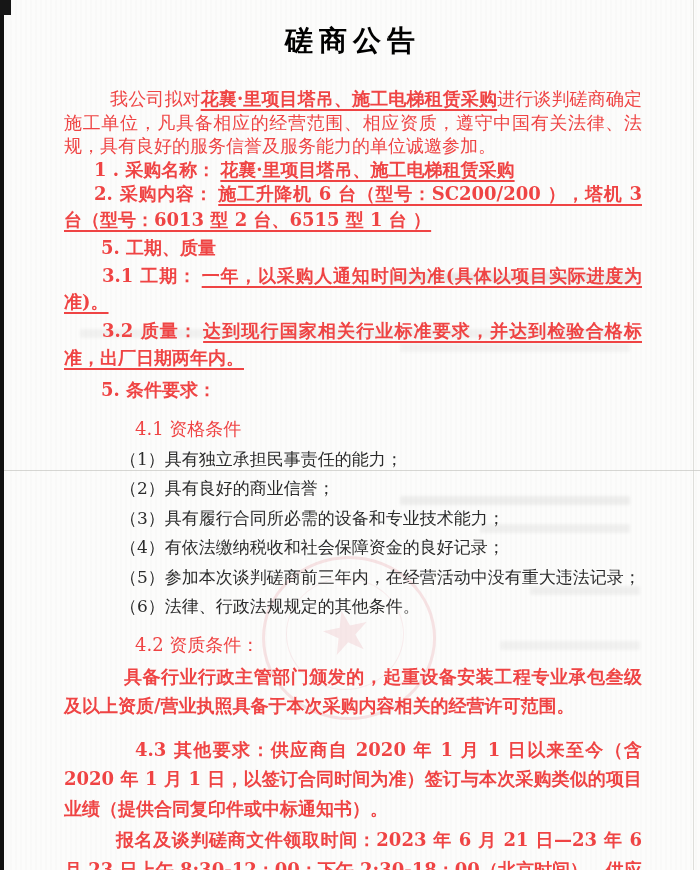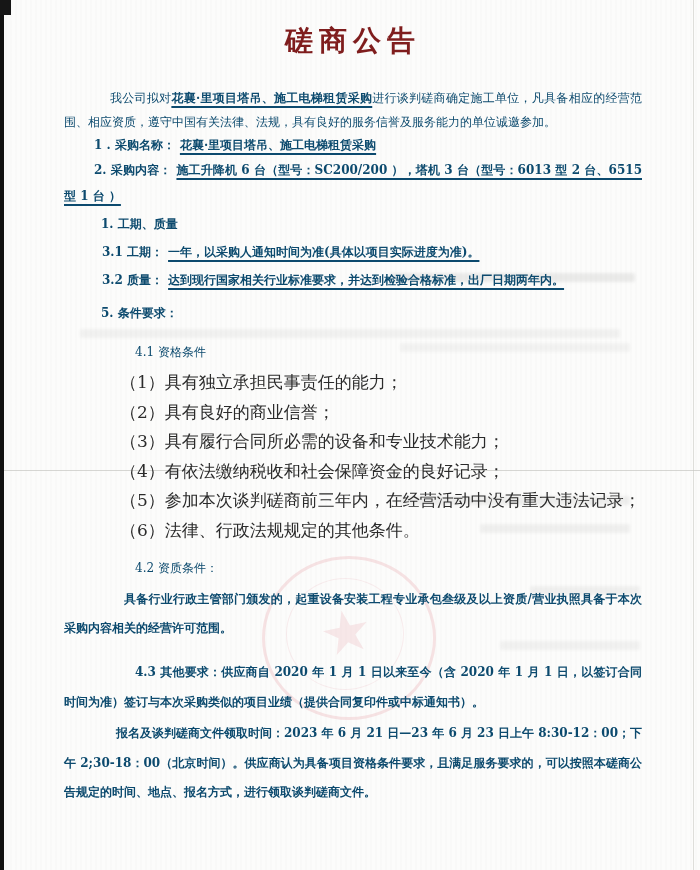--- a/index.html
+++ b/index.html
@@ -7,23 +7,23 @@
     width:700px;height:870px;overflow:hidden;position:relative;
     background:#fcfcfb;
     background-image:repeating-linear-gradient(90deg, rgba(0,0,0,0.012) 0 2px, rgba(0,0,0,0) 2px 5px);
     font-family:"DejaVu Serif","Liberation Serif",serif;
     color:#2b2b2b;
     -webkit-font-smoothing:antialiased;
   }
   .content{position:relative;z-index:2;padding:0 58px 0 64px;}
   h1.doc-title{
     margin:22px 0 0 0;text-align:center;
-    font-size:28px;font-weight:bold;letter-spacing:6px;color:#7f1d1d;
+    font-size:28px;font-weight:bold;letter-spacing:6px;color:#000000;
   }
-  p{margin:0;font-size:12px;text-align:justify;color:#0c4a6e;}
+  p{margin:0;font-size:18px;text-align:justify;color:#ef4444;}
   .b{font-weight:bold;}
   .u{text-decoration:underline;text-underline-offset:4px;text-decoration-thickness:1.5px;}
   .gap{margin-left:5px;}
   .intro{margin-top:27px;line-height:23.5px;text-indent:46px;}
   .it1{line-height:23px;text-indent:30px;}
   .it2{line-height:26px;text-indent:30px;}
   .h3{line-height:24px;text-indent:37px;margin-top:3px;font-weight:bold;}
   .s31{line-height:26px;text-indent:38px;margin-top:3px;}
   .s32{line-height:27px;text-indent:38px;margin-top:2px;}
   .h4{line-height:24px;text-indent:37px;margin-top:7px;font-weight:bold;}
@@ -76,21 +76,21 @@
 <div class="content">
 
   <h1 class="doc-title">磋商公告</h1>
 
   <p class="intro"><span>我公司拟对</span><span class="u b">花襄·里项目塔吊、施工电梯租赁采购</span><span>进行谈判磋商确定施工单位，凡具备相应的经营范围、相应资质，遵守中国有关法律、法规，具有良好的服务信誉及服务能力的单位诚邀参加。</span></p>
 
   <p class="it1"><span class="b">1 . 采购名称：</span><span class="u b gap">花襄·里项目塔吊、施工电梯租赁采购</span></p>
 
   <p class="it2"><span class="b">2. 采购内容：</span><span class="u b gap">施工升降机 6 台（型号：SC200/200 ），塔机 3 台（型号：6013 型 2 台、6515 型 1 台 ）</span></p>
 
-  <p class="h3">1. 工期、质量</p>
+  <p class="h3">5. 工期、质量</p>
 
   <p class="s31"><span class="b">3.1 工期：</span><span class="u b gap">一年，以采购人通知时间为准(具体以项目实际进度为准)。</span></p>
 
   <p class="s32"><span class="b">3.2 质量：</span><span class="u b gap">达到现行国家相关行业标准要求，并达到检验合格标准，出厂日期两年内。</span></p>
 
   <p class="h4">5. 条件要求：</p>
 
   <p class="s41">4.1 资格条件</p>
 
   <ul class="conds">

